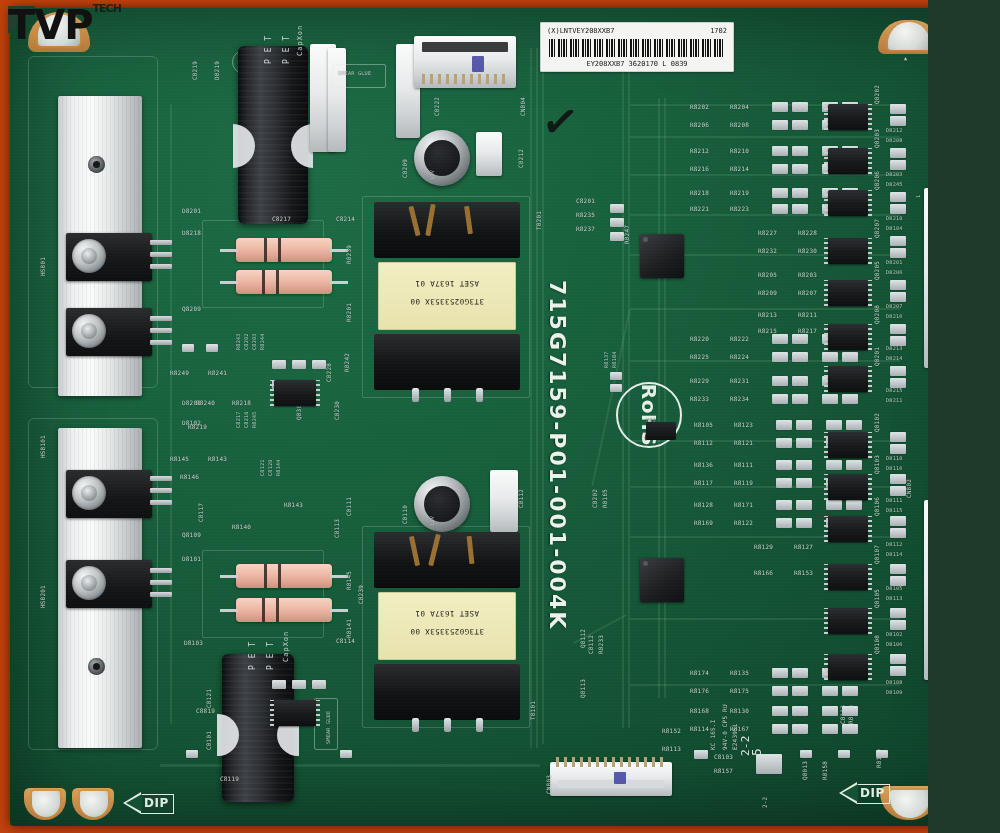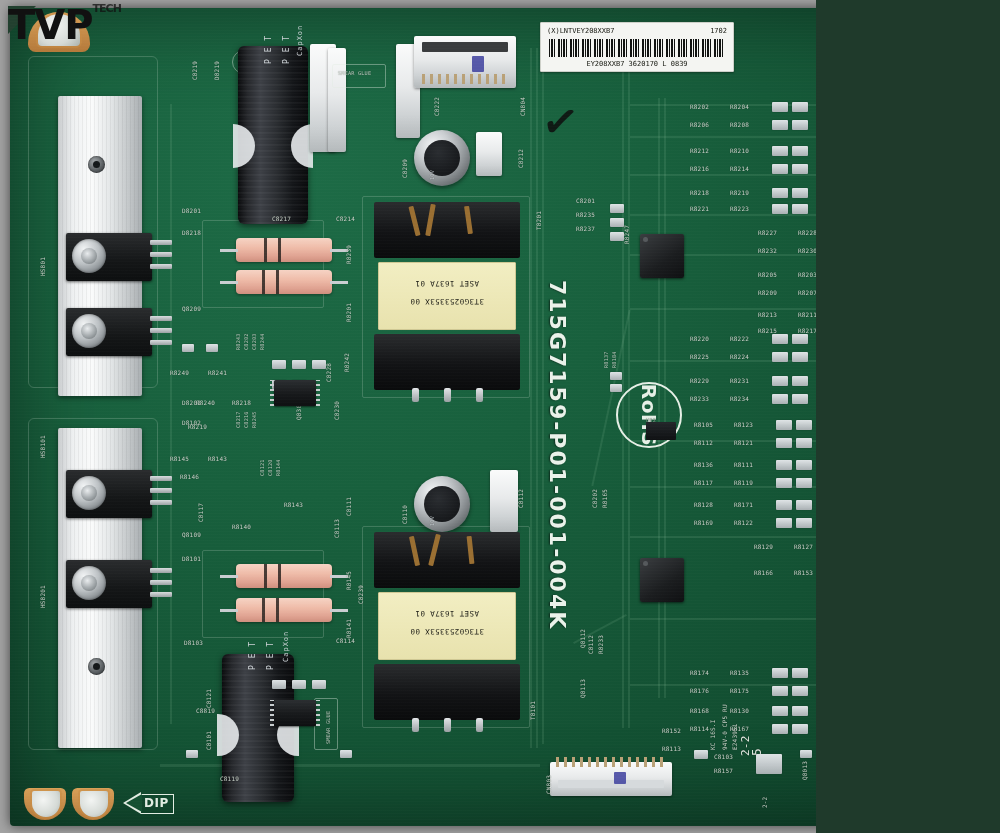--- a/index.html
+++ b/index.html
@@ -1,19 +1,19 @@
 <!DOCTYPE html>
 <html><head>
 <meta charset="utf-8">
 <style>
   html,body{margin:0;padding:0;background:#1f3a2b;}
   body{width:1000px;height:833px;overflow:hidden;
        font-family:"DejaVu Sans Mono", monospace;}
-  #stage{position:relative;width:816px;height:833px;
-         background:#a3a3a3;overflow:hidden;}
+  #stage{position:relative;width:928px;height:833px;
+         background:#c2410c;overflow:hidden;}
 
   
   .board{position:absolute;left:10px;top:8px;width:980px;height:818px;
     background:
       radial-gradient(ellipse at 30% 20%, #1d6b46 0%, #18603d 35%, #124e31 75%, #0e4129 100%);
     border-radius:4px;
     box-shadow:inset 0 0 90px rgba(0,0,0,.45), 0 0 12px rgba(0,0,0,.6);
   }
   .board:after{content:"";position:absolute;inset:0;
     background:repeating-linear-gradient(0deg, rgba(255,255,255,.012) 0 1px, transparent 1px 3px);

